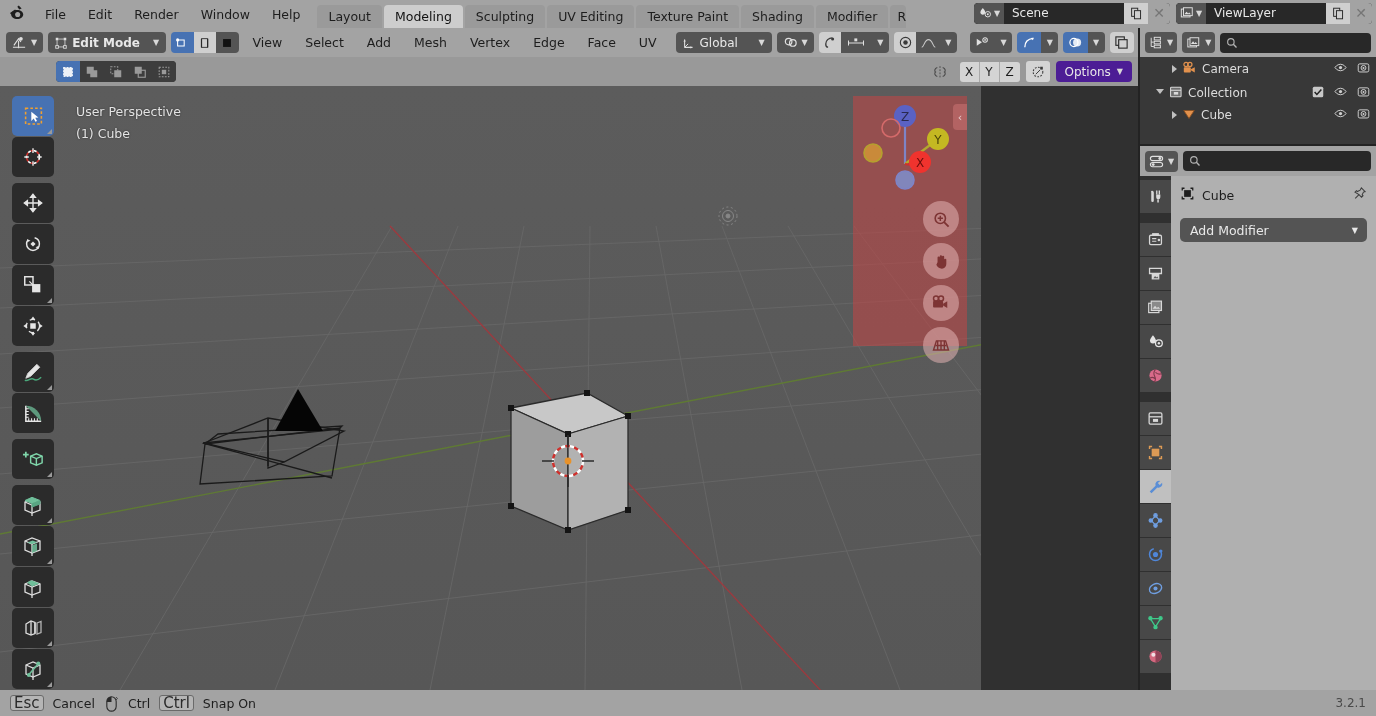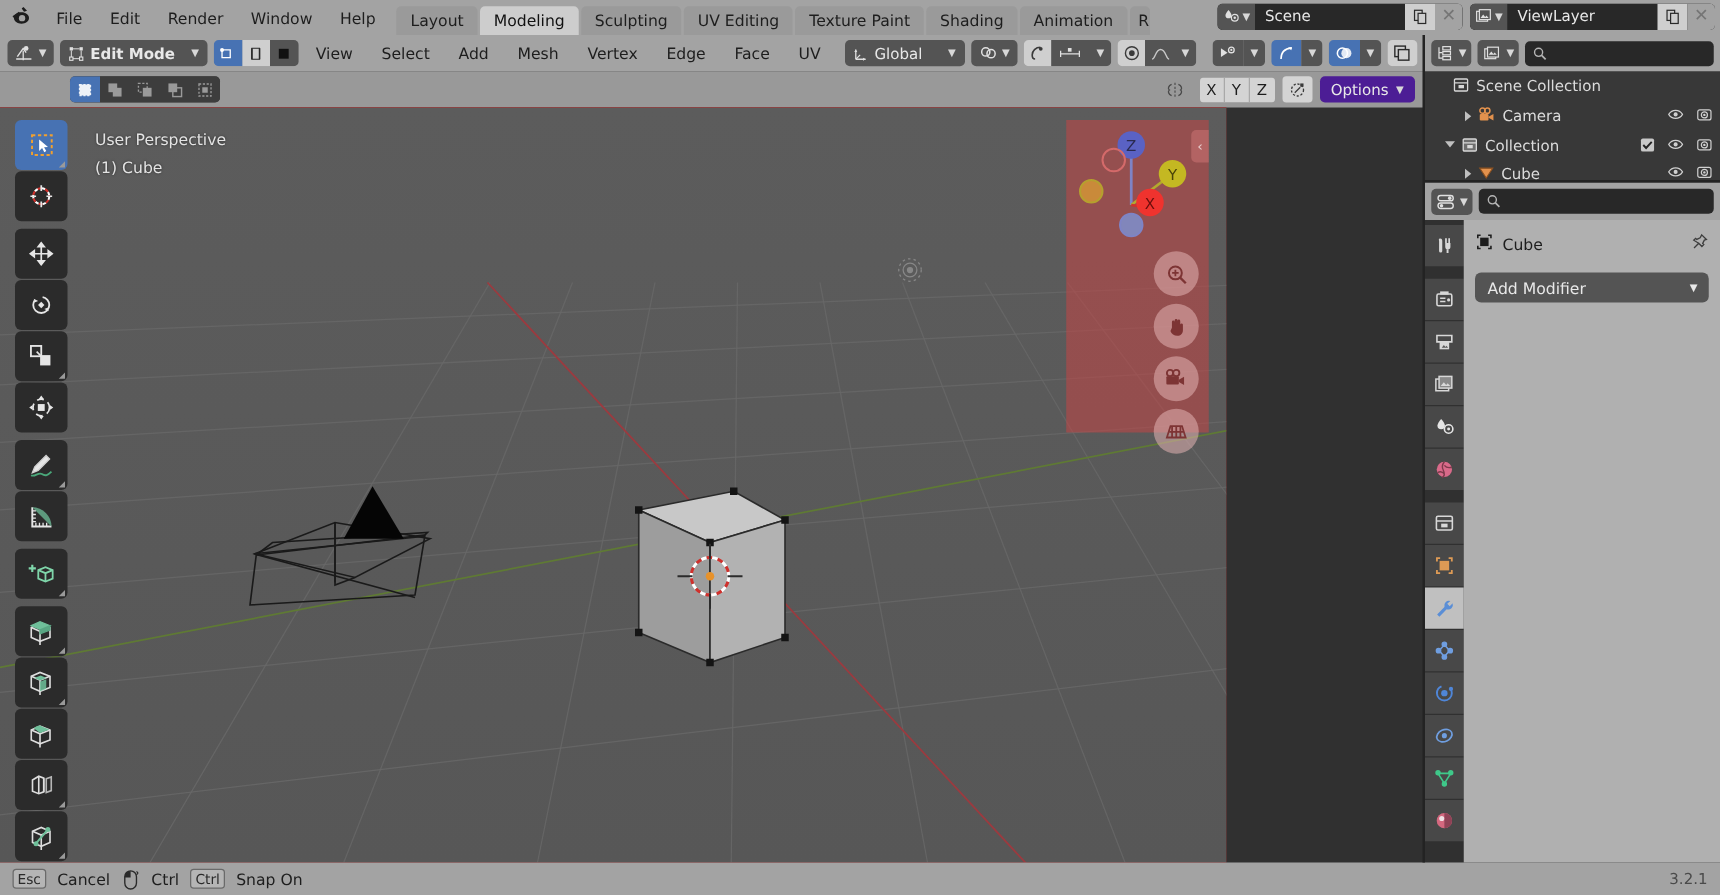--- a/index.html
+++ b/index.html
@@ -197,21 +197,21 @@
   }
   .addmod .chevr { position: absolute; right: 9px; font-size: 8px; }
 
   
   .statusbar {
     position: absolute; left: 0; top: 690px; width: 1376px; height: 26px;
     background: #a3a3a3; display: flex; align-items: center; padding: 0 10px; gap: 9px;
   }
   .keycap {
     min-width: 22px; height: 16px; border: 1px solid #6a6a6a; border-radius: 3px;
-    background: #b5b5b5; color: #2a2a2a; font-size: 11px;
+    background: #b5b5b5; color: #2a2a2a; font-size: 15px;
     display: flex; align-items: center; justify-content: center; padding: 0 3px;
   }
   .statuslabel { color: #1d1d1d; font-size: 12.5px; }
   .version { margin-left: auto; color: #4a4a4a; font-size: 12px; }
   .divider-v { position: absolute; background: #232323; }
 </style>
 </head>
 <body>
 
 <div id="app">
@@ -231,21 +231,21 @@
     <div class="menu-item">Window</div>
     <div class="menu-item">Help</div>
 
     <div class="tabs">
       <div class="wstab">Layout</div>
       <div class="wstab active">Modeling</div>
       <div class="wstab">Sculpting</div>
       <div class="wstab">UV Editing</div>
       <div class="wstab">Texture Paint</div>
       <div class="wstab">Shading</div>
-      <div class="wstab">Animation</div>
+      <div class="wstab">Modifier</div>
       <div class="wstab" style="overflow:hidden;width:16px;padding:0 0 0 7px;">R</div>
     </div>
 
     <div class="topbar-right">
       <div class="id-block">
         <div class="id-icon-btn">
           <svg width="14" height="14" viewBox="0 0 16 16">
             <path d="M5.5 2.2c1.6 1.9 2.8 3.6 2.8 5 0 1.7-1.3 2.7-2.8 2.7S2.7 8.9 2.7 7.2c0-1.4 1.2-3.1 2.8-5z" fill="#e0e0e0"></path>
             <circle cx="11.2" cy="9.4" r="3.1" fill="none" stroke="#e0e0e0" stroke-width="1.1"></circle>
             <circle cx="11.2" cy="9.4" r="1.1" fill="#e0e0e0"></circle>
@@ -770,30 +770,20 @@
       </div>
       <div class="searchbox">
         <svg width="12" height="12" viewBox="0 0 16 16">
           <circle cx="6.5" cy="6.5" r="4.3" fill="none" stroke="#b5b5b5" stroke-width="1.5"></circle>
           <path d="M9.8 9.8L14 14" stroke="#b5b5b5" stroke-width="1.8"></path>
         </svg>
         <span></span>
       </div>
     </div>
 
-    <div class="out-row" style="padding-left:22px;">
-      <span>
-        <svg width="14" height="14" viewBox="0 0 16 16">
-          <rect x="1.8" y="2.5" width="12" height="11" rx="1" fill="none" stroke="#d8d8d8" stroke-width="1.2"></rect>
-          <path d="M1.8 6h12" stroke="#d8d8d8" stroke-width="1.2"></path>
-          <rect x="5.5" y="8" width="5" height="3" fill="#d8d8d8"></rect>
-        </svg>
-      </span>
-      <span>Scene Collection</span>
-    </div>
 
     <div class="out-row" style="padding-left:32px;">
       <span class="tri"></span>
       <span>
         <svg width="15" height="14" viewBox="0 0 16 16">
           <rect x="1.5" y="7" width="8" height="6" rx="1" fill="#e2914d"></rect>
           <path d="M9.5 9.5l4.5-2.5v6l-4.5-2.5z" fill="#e2914d"></path>
           <circle cx="4" cy="4" r="2.4" fill="none" stroke="#e2914d" stroke-width="1.4"></circle>
           <circle cx="8.4" cy="4" r="2.4" fill="none" stroke="#e2914d" stroke-width="1.4"></circle>
         </svg>

